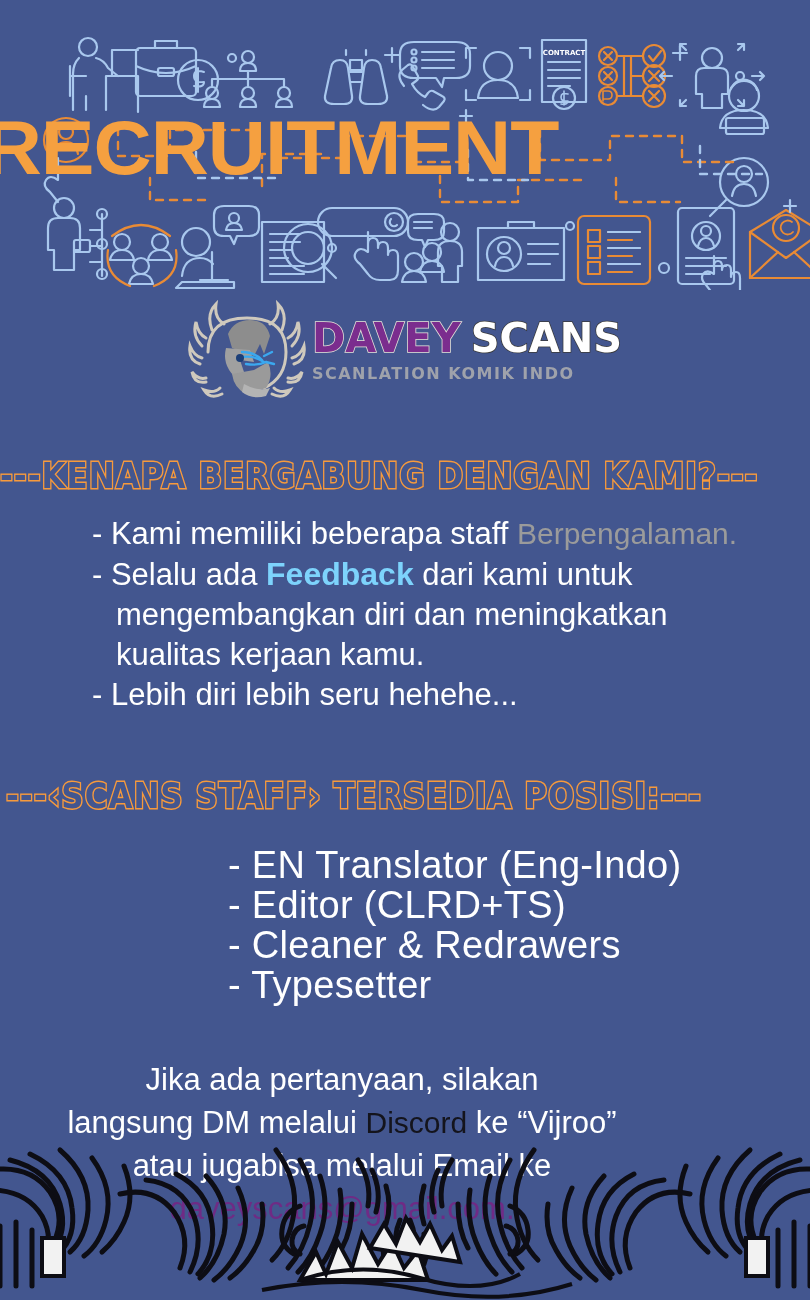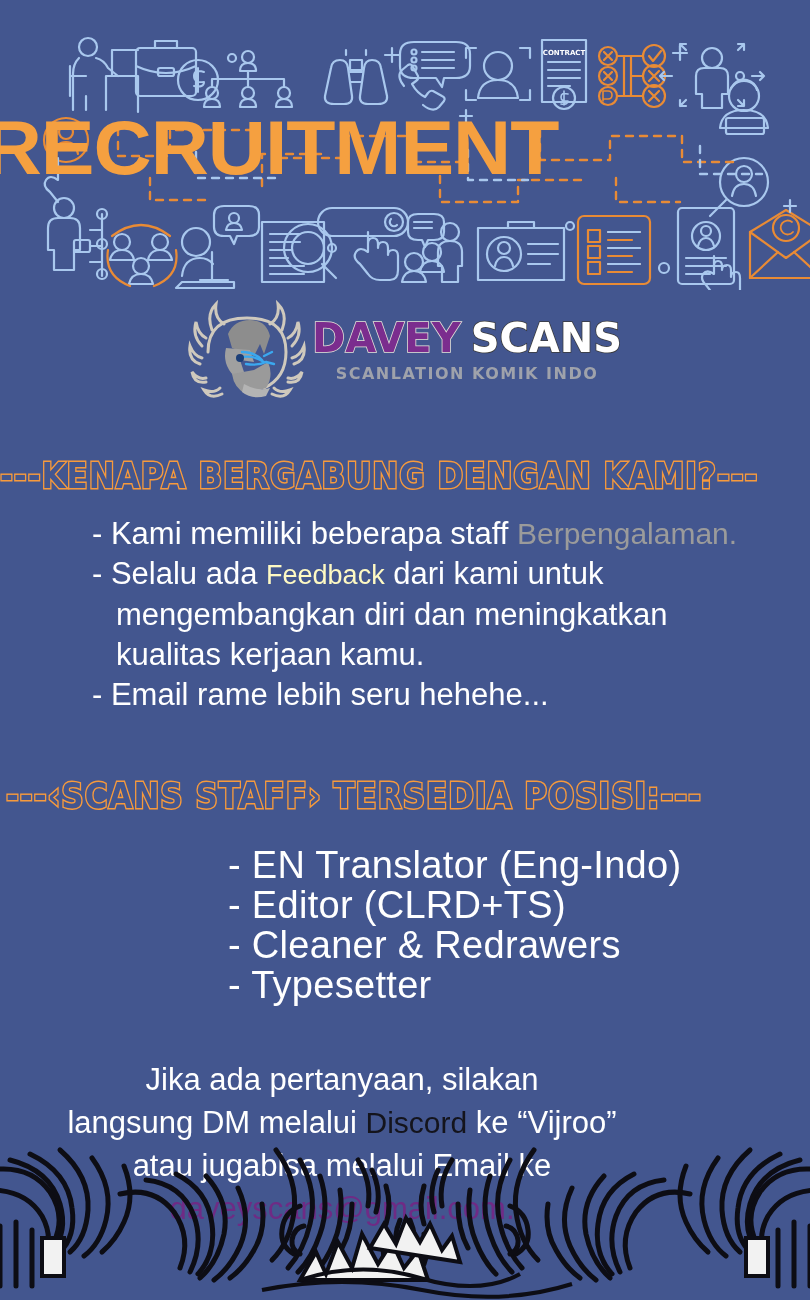--- a/index.html
+++ b/index.html
@@ -84,21 +84,20 @@
     paint-order: stroke fill;
     margin-left: 10px;
   }
   .logo-tagline {
     margin-top: 6px;
     font-family: "DejaVu Sans", sans-serif;
     font-weight: bold;
     font-size: 16px;
     letter-spacing: 1.5px;
     color: #9fa2ab;
-    text-align: center;
     white-space: nowrap;
   }
 
   
   .section-heading {
     position: absolute;
     left: 0;
     width: 702px;
     text-align: right;
   }
@@ -131,24 +130,24 @@
     color: #ffffff;
     white-space: nowrap;
   }
   .reason-line.indent { padding-left: 24px; }
   .em-gray {
     color: #9b9b9b;
     font-family: "Liberation Sans", sans-serif;
     font-size: 30px;
   }
   .em-gray-bold {
-    color: #fef9c3;
-    font-weight: normal;
+    color: #7dd3fc;
+    font-weight: bold;
     font-family: "Liberation Sans", sans-serif;
-    font-size: 27px;
+    font-size: 32px;
   }
 
   .positions {
     position: absolute;
     left: 228px;
     top: 845px;
     width: 560px;
   }
   .position-line {
     font-family: "Liberation Sans Narrow", "Liberation Sans", sans-serif;
@@ -509,21 +508,21 @@
 
   <div class="reasons">
     <div class="reason-line">
       <span>- Kami memiliki beberapa staff </span><span class="em-gray">Berpengalaman.</span>
     </div>
     <div class="reason-line">
       <span>- Selalu ada </span><span class="em-gray-bold">Feedback</span><span> dari kami untuk</span>
     </div>
     <div class="reason-line indent">mengembangkan diri dan meningkatkan</div>
     <div class="reason-line indent">kualitas kerjaan kamu.</div>
-    <div class="reason-line">- Email rame lebih seru hehehe...</div>
+    <div class="reason-line">- Lebih diri lebih seru hehehe...</div>
   </div>
 
   <div class="section-heading" id="heading-positions">
     <span class="ht">---‹SCANS STAFF› TERSEDIA POSISI:---</span>
   </div>
 
   <div class="positions">
     <div class="position-line">- EN Translator (Eng-Indo)</div>
     <div class="position-line">- Editor (CLRD+TS)</div>
     <div class="position-line">- Cleaner &amp; Redrawers</div>

